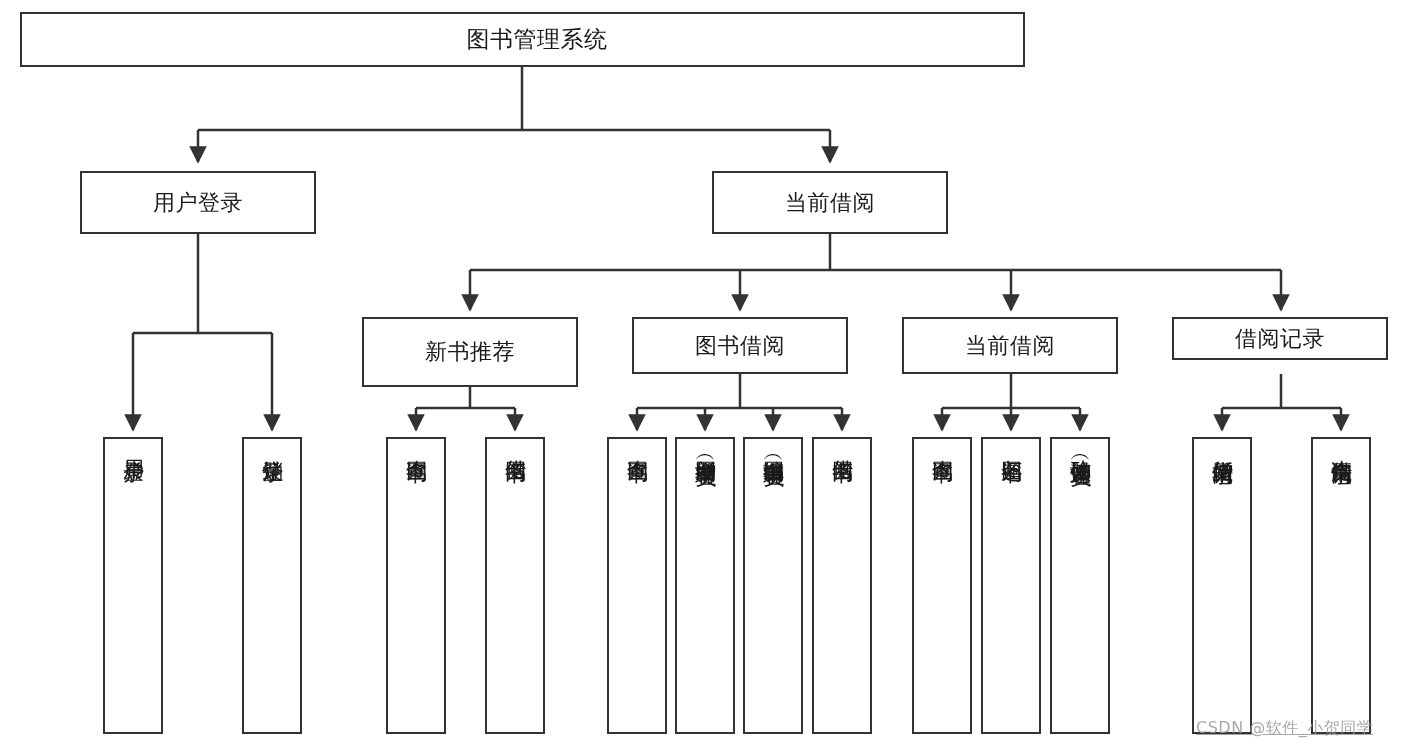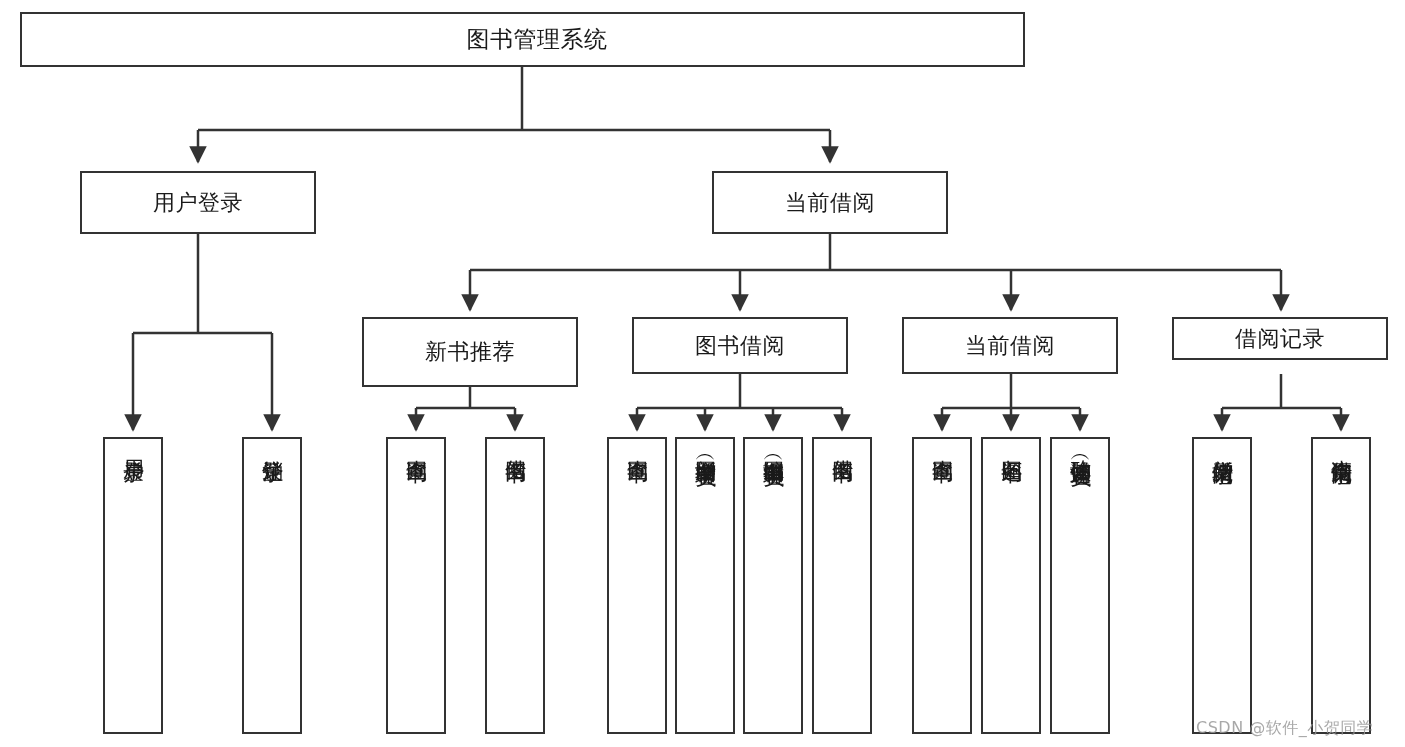--- a/index.html
+++ b/index.html
@@ -197,15 +197,15 @@
   </div>
 
   <div class="node vert" style="left:1192px; top:437px; width:60px; height:297px;">
     <span class="label">新增借阅记录</span>
   </div>
 
   <div class="node vert" style="left:1311px; top:437px; width:60px; height:297px;">
     <span class="label">查询借阅记录</span>
   </div>
 
-  <div class="watermark" style="left:1196px; top:718px;">CSDN @软件_小贺同学</div>
+  <div class="watermark" style="left:1196px; top:718px;text-decoration:underline;">CSDN @软件_小贺同学</div>
 
 </div>
 
 </body></html>

